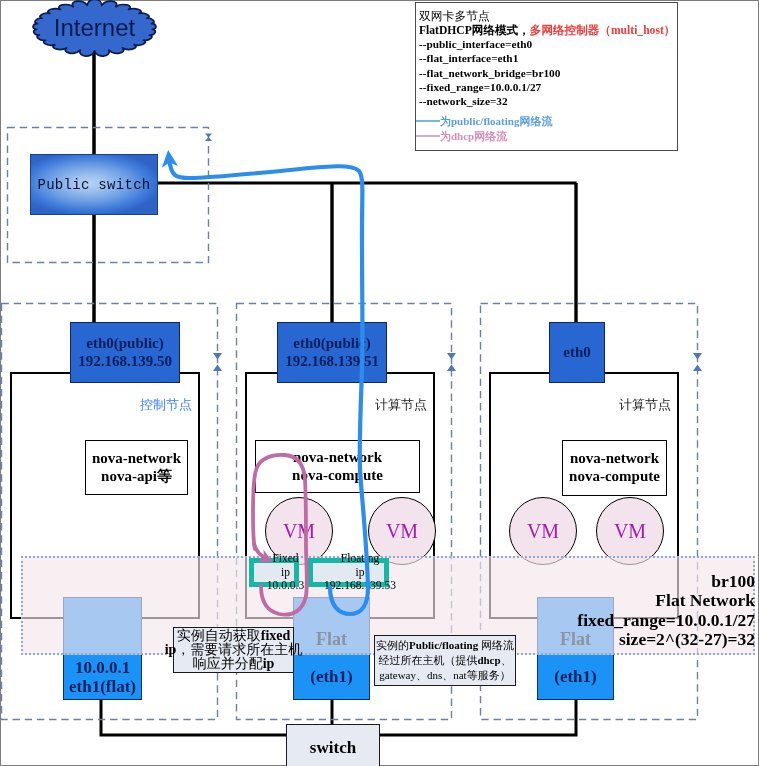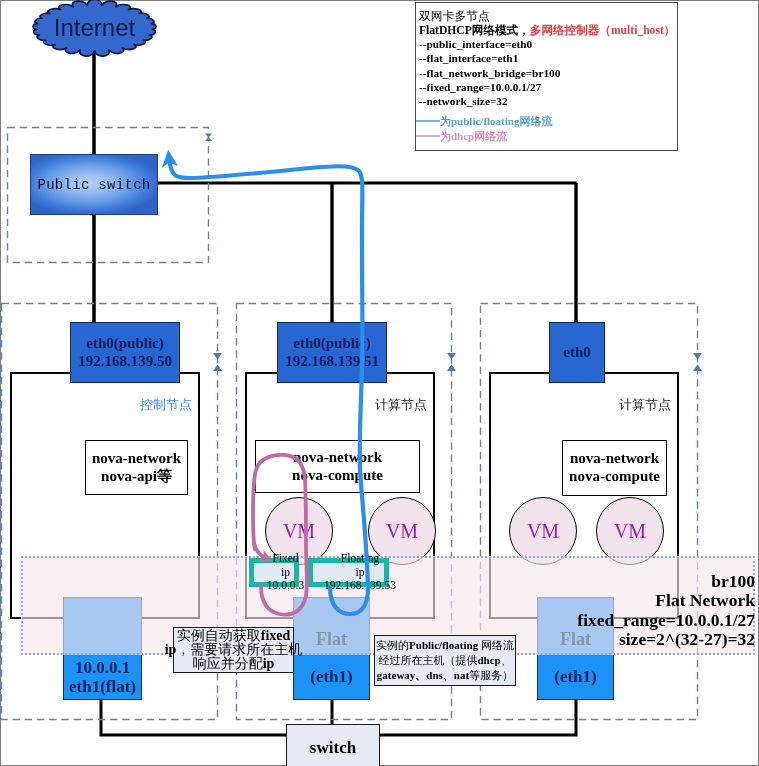--- a/index.html
+++ b/index.html
@@ -182,21 +182,21 @@
   </div>
 
   <div class="abs notebox" style="left:173px;top:627px;width:121px;height:46px;font-size:14px;line-height:14px;">
     <span><span>实例自动获取</span><span style="font-weight: bold;">fixed</span></span>
     <span><span style="font-weight: bold;">ip</span><span>，需要请求所在主机</span></span>
     <span><span>响应并分配</span><span style="font-weight: bold;">ip</span></span>
   </div>
   <div class="abs notebox" style="left:374px;top:635px;width:142px;height:51px;font-size:11px;line-height:15px;">
     <span><span>实例的</span><span style="font-weight: bold;">Public/floating </span><span>网络流</span></span>
     <span><span>经过所在主机（提供</span><span style="font-weight: bold;">dhcp</span><span>、</span></span>
-    <span><span style="font-weight: bold;">gateway、dns、nat</span><span>等服务）</span></span>
+    <span><span style="font-weight: normal;">gateway、dns、nat</span><span>等服务）</span></span>
   </div>
 
   <div class="abs" style="left:415px;top:2px;width:263px;height:149px;border:1.5px solid #4a4a4a;background:#fff;"></div>
   <div class="abs" style="left:419px;top:8.5px;font-size:11.8px;color:#000;white-space:nowrap;">双网卡多节点</div>
   <div class="abs" style="left:419px;top:23px;font-size:11.6px;font-weight:bold;color:#000;white-space:nowrap;">
     <span>FlatDHCP网络模式，</span><span style="color:#ef3b3b;margin-top:8px;">多网络控制器（multi_host）</span>
   </div>
   <div class="abs" style="left:419px;top:37px;font-size:11.3px;font-weight:bold;color:#000;line-height:14.3px;white-space:nowrap;">
     <div>--public_interface=eth0</div>
     <div>--flat_interface=eth1</div>

